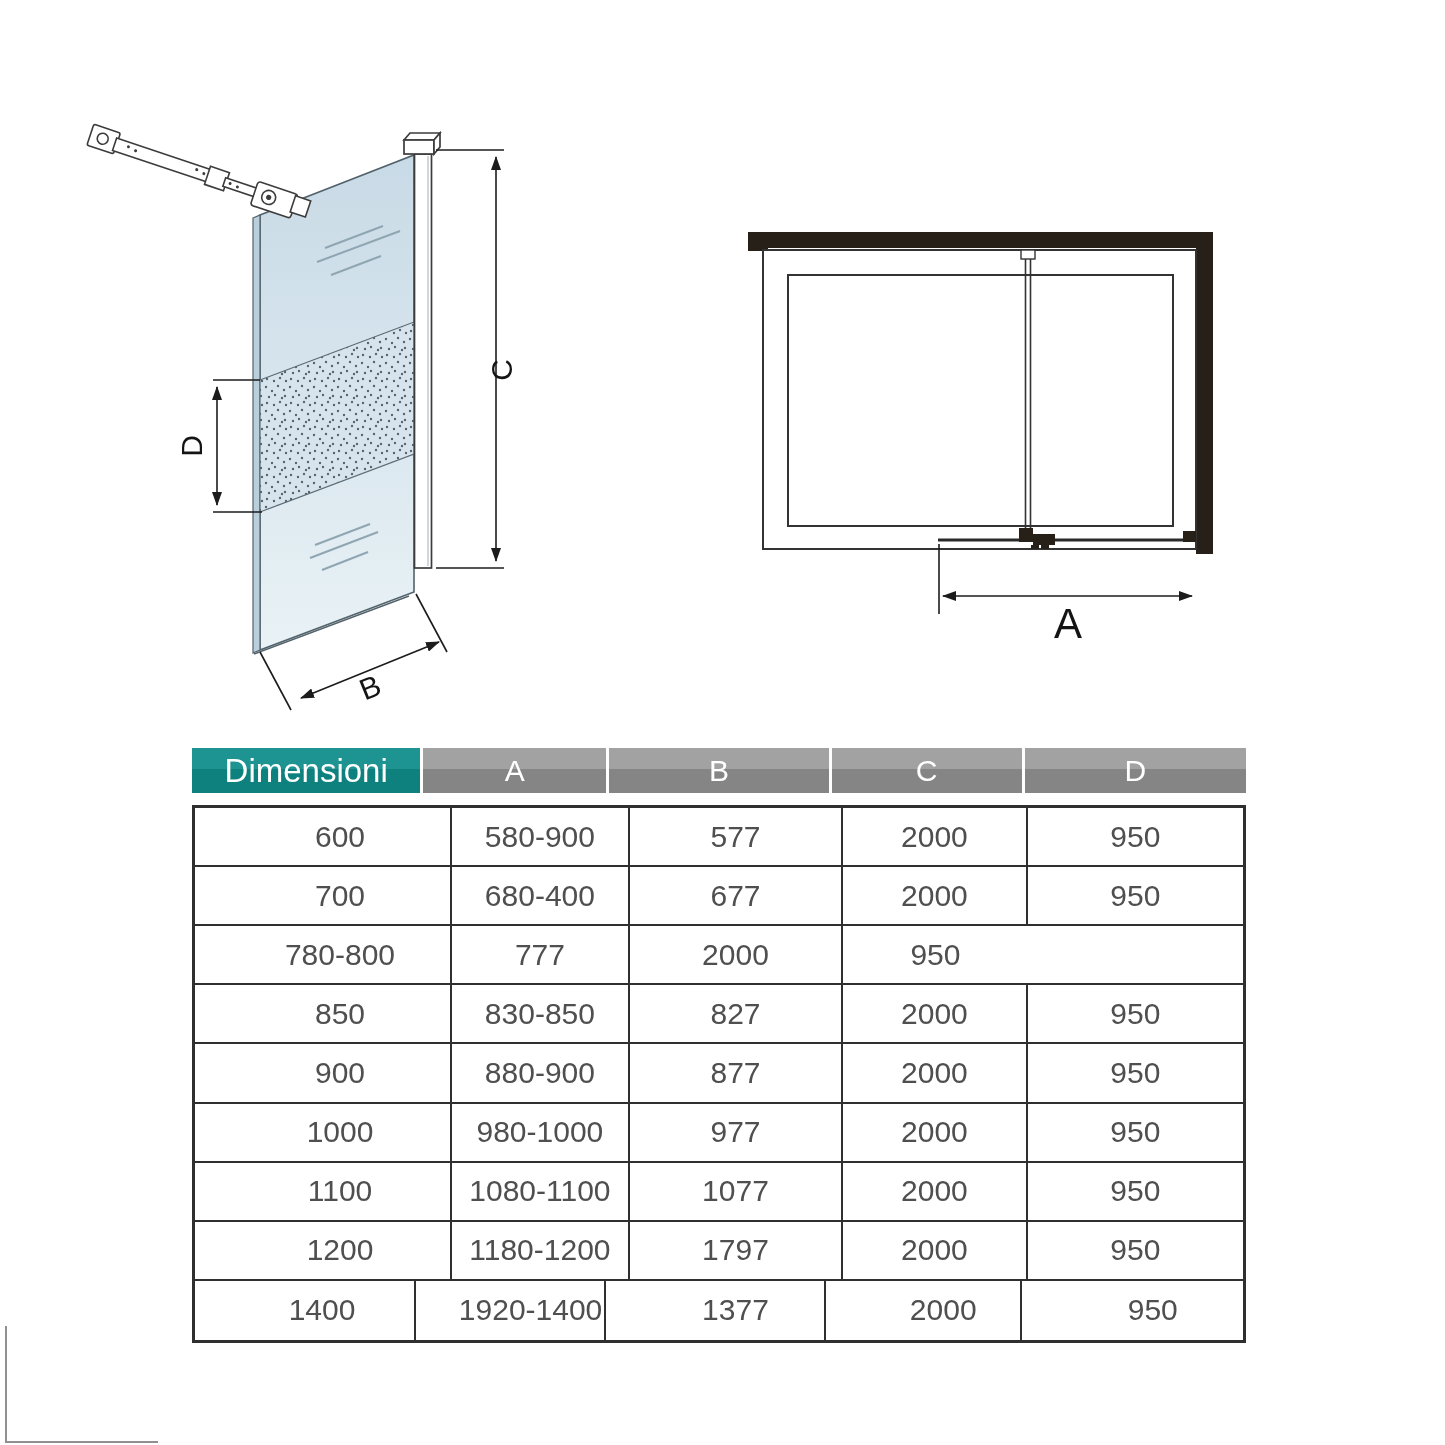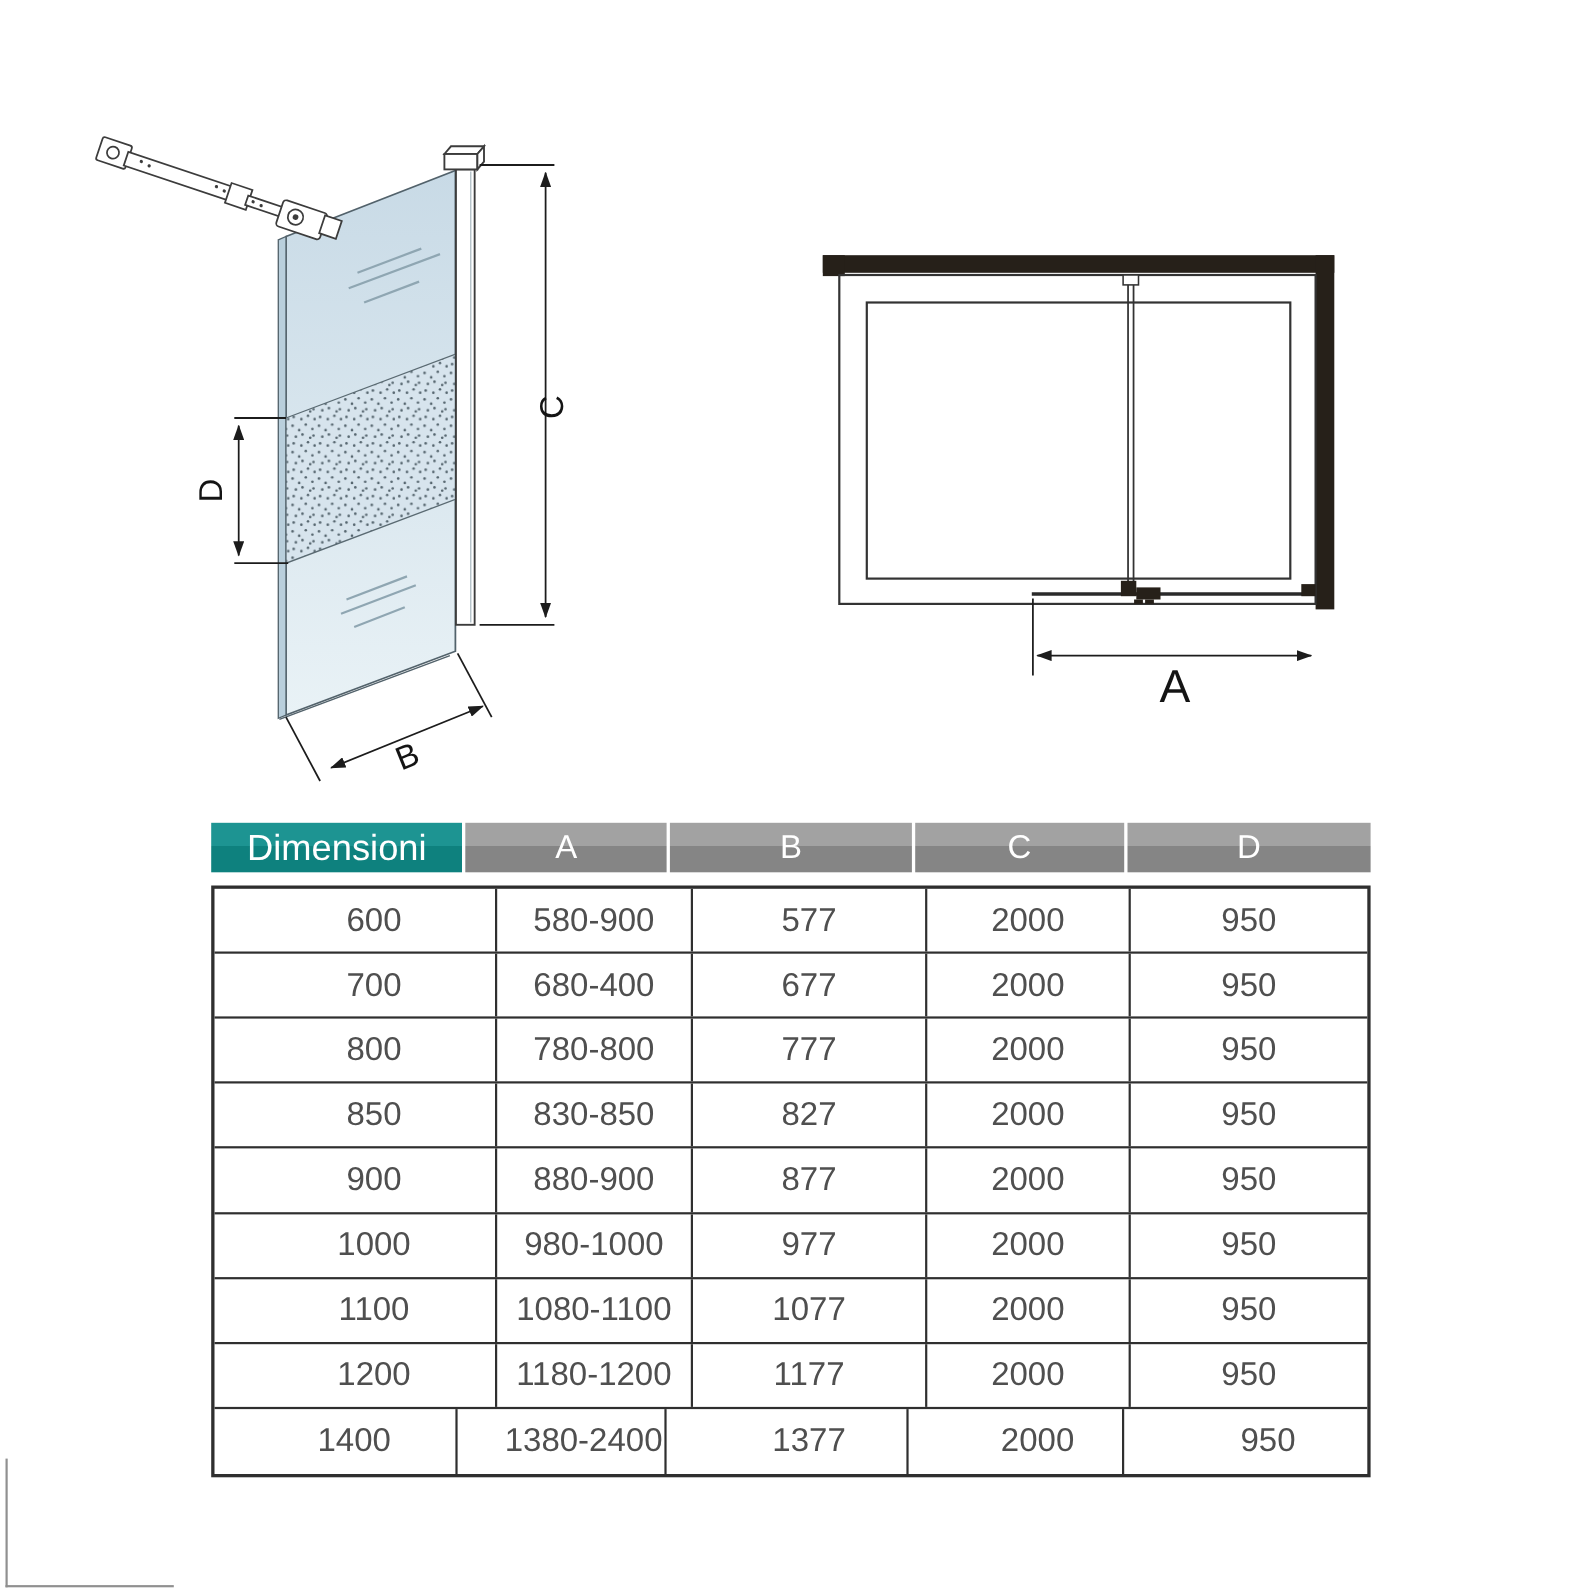--- a/index.html
+++ b/index.html
@@ -185,21 +185,20 @@
         <div class="tcell">950</div>
       </div>
       <div class="trow">
         <div class="tcell">700</div>
         <div class="tcell">680-400</div>
         <div class="tcell">677</div>
         <div class="tcell">2000</div>
         <div class="tcell">950</div>
       </div>
       <div class="trow">
-        <div class="tcell">800</div>
         <div class="tcell">780-800</div>
         <div class="tcell">777</div>
         <div class="tcell">2000</div>
         <div class="tcell">950</div>
       </div>
       <div class="trow">
         <div class="tcell">850</div>
         <div class="tcell">830-850</div>
         <div class="tcell">827</div>
         <div class="tcell">2000</div>
@@ -222,27 +221,27 @@
       <div class="trow">
         <div class="tcell">1100</div>
         <div class="tcell">1080-1100</div>
         <div class="tcell">1077</div>
         <div class="tcell">2000</div>
         <div class="tcell">950</div>
       </div>
       <div class="trow">
         <div class="tcell">1200</div>
         <div class="tcell">1180-1200</div>
-        <div class="tcell">1177</div>
+        <div class="tcell">1797</div>
         <div class="tcell">2000</div>
         <div class="tcell">950</div>
       </div>
       <div class="trow">
         <div class="tcell">1400</div>
-        <div class="tcell">1380-2400</div>
+        <div class="tcell">1920-1400</div>
         <div class="tcell">1377</div>
         <div class="tcell">2000</div>
         <div class="tcell">950</div>
       </div>
     </div>
 
   <div class="corner-v"></div>
   <div class="corner-h"></div>
 </div>
 

